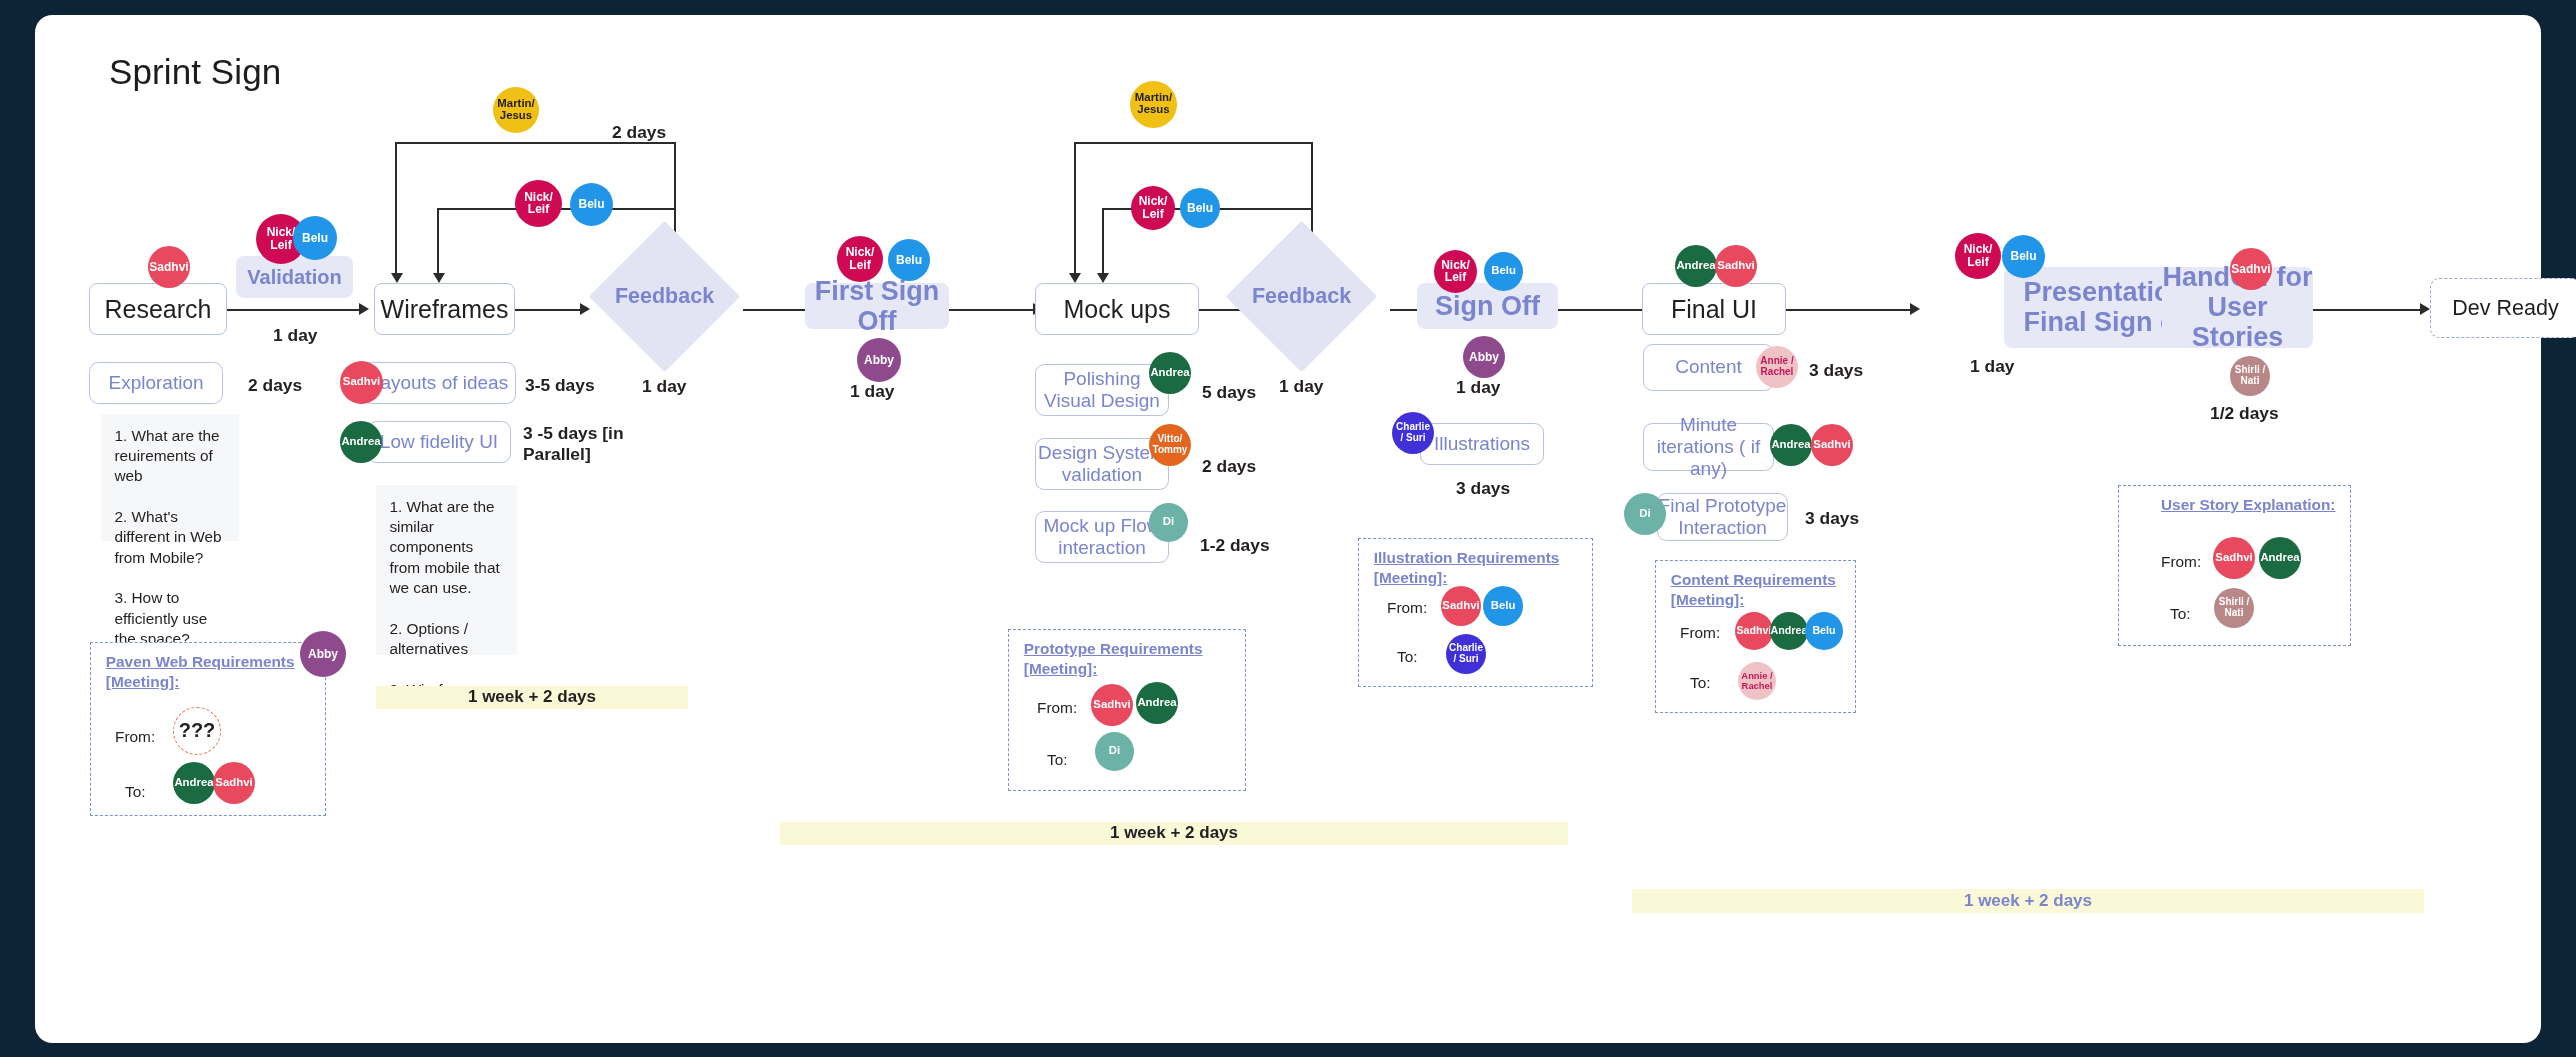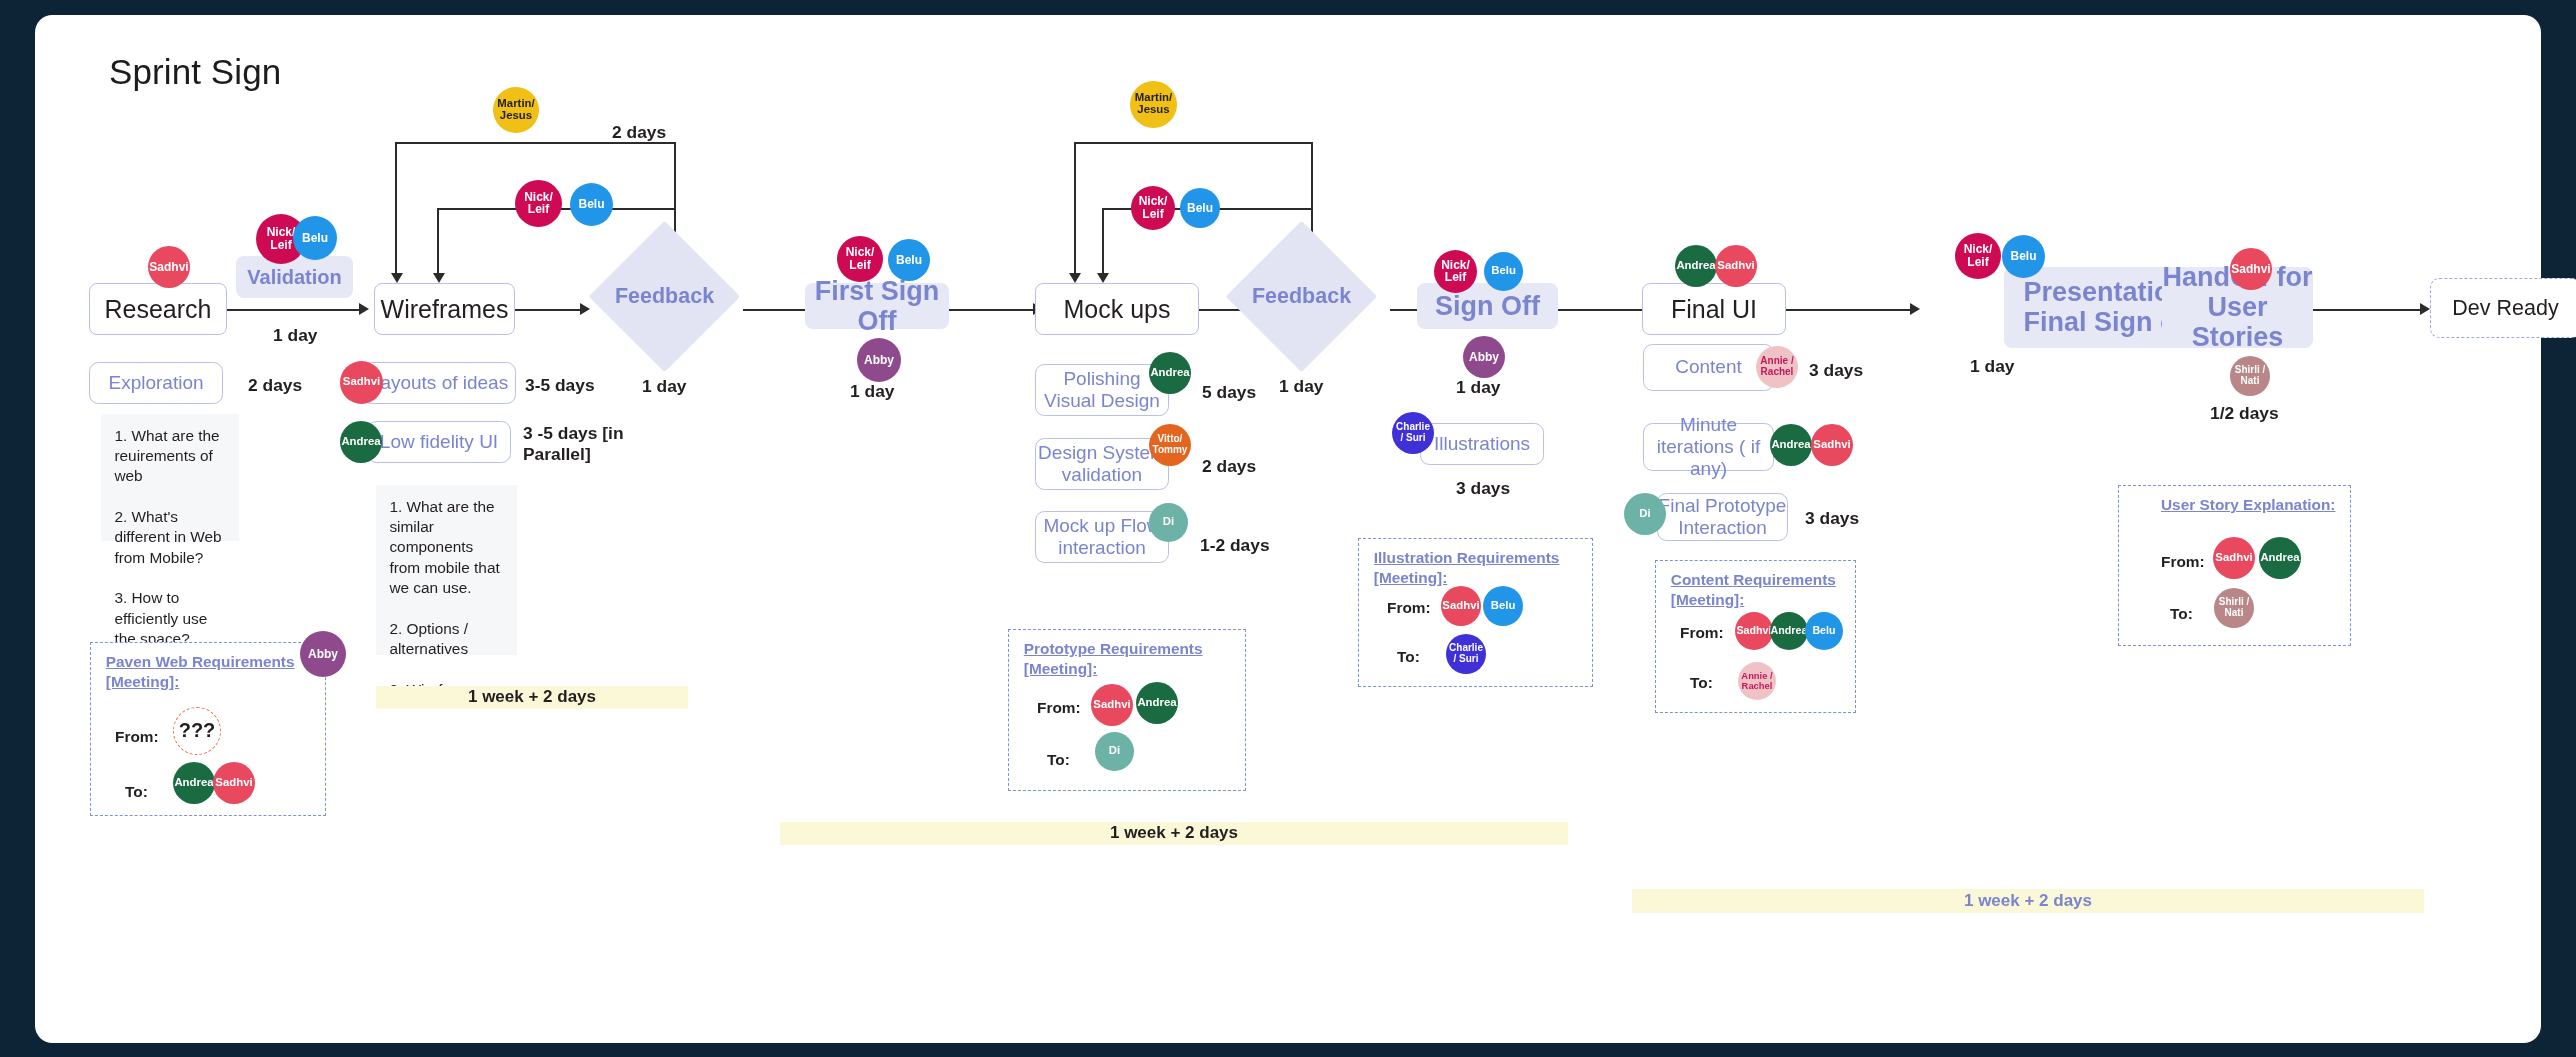--- a/index.html
+++ b/index.html
@@ -118,21 +118,21 @@
   }
   .meeting .mtitle {
     position: absolute; left: 14.8px; top: 9.4px;
     font-size: 15.4px; font-weight: 700; color: #7a85cd;
     text-decoration: underline;
     line-height: 1.3;
     white-space: pre-line;
   }
   .meeting .mrow-label {
     position: absolute;
-    font-size: 15.4px; font-weight: 700; color: #231f20;
+    font-size: 15.4px; font-weight: 400; color: #231f20;
   }
   .qmark {
     position: absolute;
     border-radius: 50%;
     border: 1.3px dashed #e8734a;
     display: flex; align-items: center; justify-content: center;
     color: #231f20; font-weight: 700; font-size: 20px;
   }
 
   

